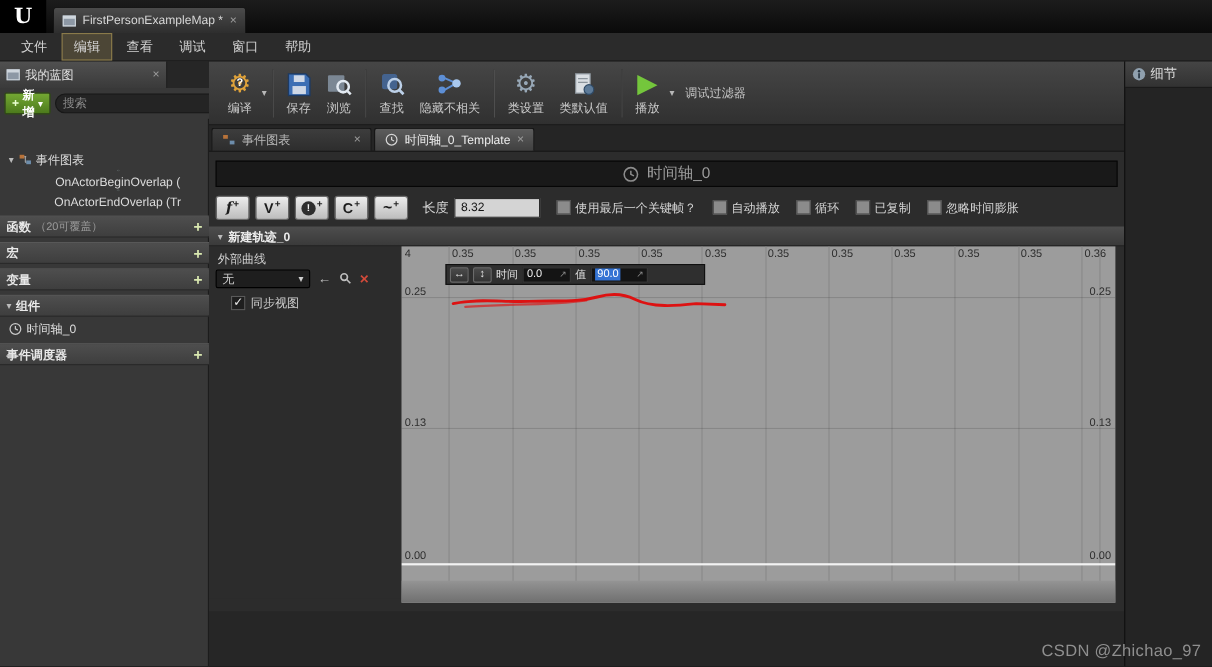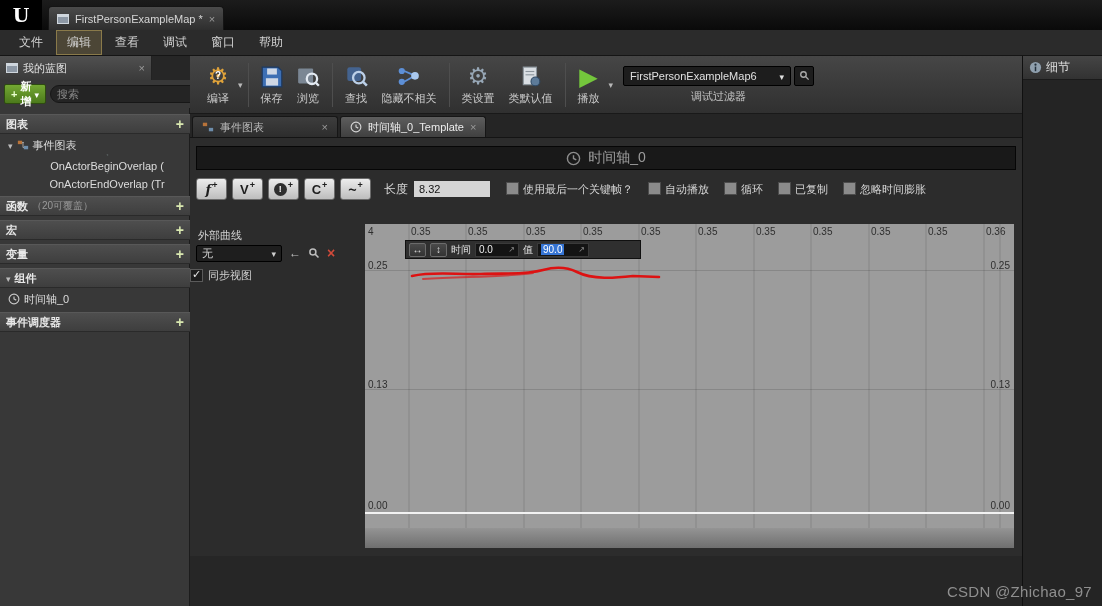--- a/index.html
+++ b/index.html
@@ -86,21 +86,21 @@
 
   
   #trackctl { left:0; top:86px; width:175px; height:320px; background:#2c2c2c; }
   #extcurve-label { left:8px; top:4px; font-size:11px; color:#d0d0d0;text-align:right; }
   #extcurve-row { left:6px; top:20px; width:166px; height:18px; display:flex; align-items:center; gap:7px; }
   #extcurve-dd { width:86px; height:17px; background:#1e1e1e; border:1px solid #000; border-radius:2px; display:flex; align-items:center; padding:0 5px; font-size:11px; color:#cfcfcf; }
   #extcurve-dd .caret { margin-left:auto; }
   .miniglyph { color:#c0c0c0; font-size:12px; line-height:1; }
   .redx { color:#d24a3a; font-weight:bold; font-size:12px; }
   .redx::before { content:"×"; font-size:14px; }
-  #syncrow { left:0; top:44px; display:flex; align-items:center; gap:5px; font-size:11px; color:#d0d0d0; }
+  #syncrow { left:20px; top:44px; display:flex; align-items:center; gap:5px; font-size:11px; color:#d0d0d0; }
 
   
   #graph { left:175px; top:86px; width:649px; height:324px; background:#9c9c9c; overflow:hidden;
            background-image:repeating-linear-gradient(90deg,#868686 0,#868686 1px,transparent 1px,transparent 57.5px);
            background-position:-14.5px 0; }
   .rlabel { position:absolute; top:2px; font-size:10px; color:#2e2e2e; }
   .ylabel { position:absolute; font-size:10px; color:#2e2e2e; }
   .hline { position:absolute; left:0; width:649px; height:1px; background:rgba(0,0,0,.13); }
   #zeroline { position:absolute; left:0; top:288px; width:649px; height:2px; background:#f2f2f2; }
   #graphbottom { position:absolute; left:0; top:304px; width:649px; height:20px; background:linear-gradient(#949494,#6f6f6f); }
@@ -166,24 +166,20 @@
       </div>
       <div id="btn-eye">
         <svg width="14" height="10" viewBox="0 0 18 12">
             <path d="M1 6 Q9 -2 17 6 Q9 14 1 6 Z" fill="none" stroke="#c8c8c8" stroke-width="1.5"></path>
             <circle cx="9" cy="6" r="2.2" fill="#c8c8c8"></circle>
           </svg>
         <span class="caret"></span>
       </div>
     </div>
 
-    <div class="section" style="top:58px">
-      <span>图表</span>
-      <span class="addplus"></span>
-    </div>
     <div class="treerow" style="top:80px">
       <span class="expander"></span>
       <svg width="12" height="12" viewBox="0 0 14 14">
           <rect x="1" y="2" width="5" height="4" fill="#b8733a"></rect>
           <rect x="8" y="8" width="5" height="4" fill="#6d8dab"></rect>
           <path d="M6 4 H8 M7 4 V10 H8" stroke="#b9b9b9" fill="none"></path>
         </svg>
       <span>事件图表</span>
     </div>
     <div class="treerow ind" style="top:98px">
@@ -300,32 +296,20 @@
     </div>
     <div class="tsep"></div>
     <div class="tbtn">
       <span class="ic">
           <span class="playtri"></span>
         </span>
       <span>播放</span>
     </div>
     <span class="caret ddcaret"></span>
     <div id="mapblock">
-      <div id="maprow">
-        <div id="mapselect">
-          <span>FirstPersonExampleMap6</span>
-          <span class="caret"></span>
-        </div>
-        <div class="magbtn">
-          <svg width="11" height="11" viewBox="0 0 16 16">
-              <circle cx="6.5" cy="6.5" r="4" fill="none" stroke="#aaa" stroke-width="2"></circle>
-              <line x1="9.5" y1="9.5" x2="14" y2="14" stroke="#aaa" stroke-width="2"></line>
-            </svg>
-        </div>
-      </div>
       <span style="font-size:11px;color:#c4c4c4">调试过滤器</span>
     </div>
   </div>
 
   <div id="tabbar" class="abs">
     <div class="dtab inactive">
       <svg width="12" height="12" viewBox="0 0 14 14">
           <rect x="1" y="2" width="5" height="4" fill="#b8733a"></rect>
           <rect x="8" y="8" width="5" height="4" fill="#6d8dab"></rect>
         </svg>
@@ -391,20 +375,24 @@
       <div class="chkgrp">
         <span class="chk"></span>
         <span>已复制</span>
       </div>
       <div class="chkgrp">
         <span class="chk"></span>
         <span>忽略时间膨胀</span>
       </div>
     </div>
 
+    <div id="trackhead" class="abs">
+      <span class="expander"></span>
+      <span>新建轨迹_0</span>
+    </div>
 
     <div id="trackctl" class="abs">
       <span id="extcurve-label" class="abs">外部曲线</span>
       <div id="extcurve-row" class="abs">
         <div id="extcurve-dd">
           <span>无</span>
           <span class="caret"></span>
         </div>
         <span class="miniglyph">←</span>
         <svg width="12" height="12" viewBox="0 0 16 16">

